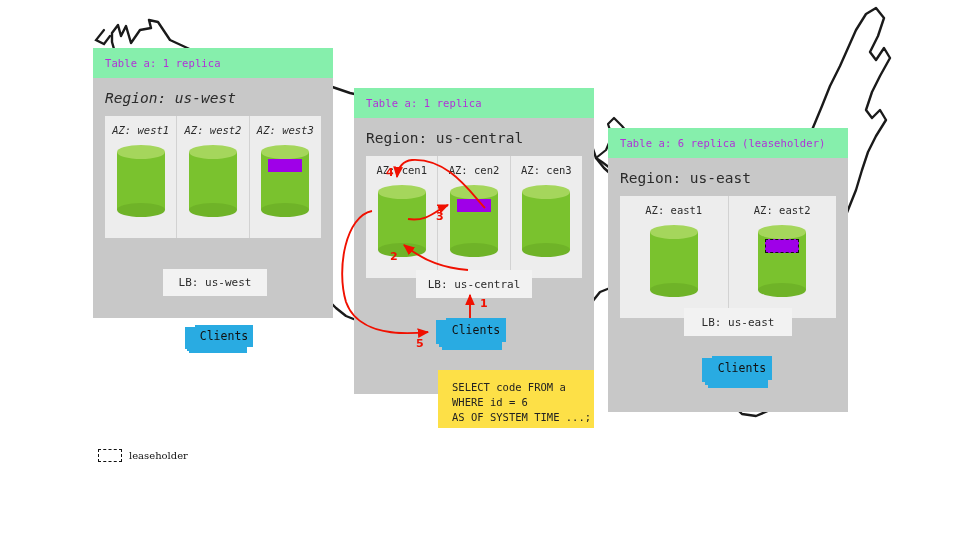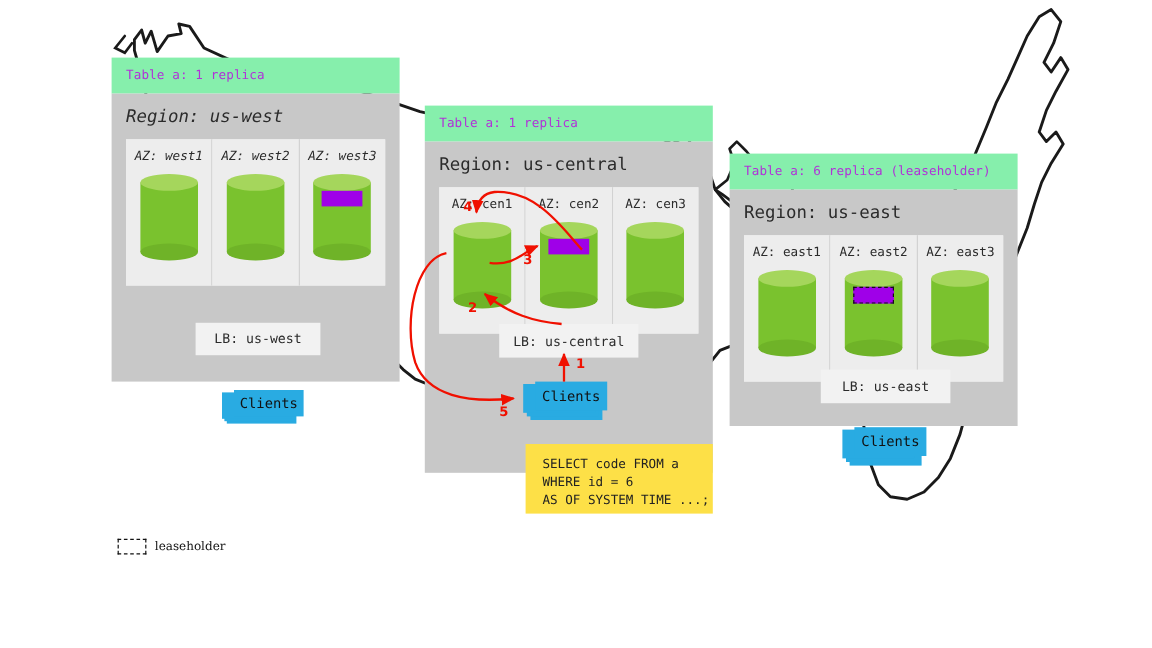--- a/index.html
+++ b/index.html
@@ -179,46 +179,38 @@
     <div class="front" style="width:60px;height:24px;">Clients</div>
   </div>
 </div>
 
 <div class="sql" style="left:438px;top:370px;width:156px;height:58px;">SELECT code FROM a
 WHERE id = 6
 AS OF SYSTEM TIME ...;</div>
 
 <div class="panel" id="panel-east" style="left:608px;top:128px;width:240px;">
   <div class="panel-header">Table a: 6 replica (leaseholder)</div>
-  <div class="region-body" style="height:197px;">
+  <div class="region-body" style="height:254px;">
     <div class="region-title">Region: us-east</div>
     <div class="az-row" style="height:122px;">
       <div class="az">
         <div class="az-label">AZ: east1</div>
         <div class="cyl" style="width:48px;height:72px;">
           <div class="body" style="top:7px;width:48px;height:58px;"></div>
           <div class="top" style="width:48px;height:14px;"></div>
           <div class="bot" style="top:58px;width:48px;height:14px;"></div>
         </div>
       </div>
       <div class="az">
         <div class="az-label">AZ: east2</div>
         <div class="cyl" style="width:48px;height:72px;">
           <div class="body" style="top:7px;width:48px;height:58px;"></div>
           <div class="top" style="width:48px;height:14px;"></div>
           <div class="bot" style="top:58px;width:48px;height:14px;"></div>
           <div class="replica leaseholder" style="left:7px;top:14px;width:34px;height:14px;"></div>
-        </div>
-      </div>
-      <div class="az">
-        <div class="az-label">AZ: east3</div>
-        <div class="cyl" style="width:48px;height:72px;">
-          <div class="body" style="top:7px;width:48px;height:58px;"></div>
-          <div class="top" style="width:48px;height:14px;"></div>
-          <div class="bot" style="top:58px;width:48px;height:14px;"></div>
         </div>
       </div>
     </div>
   </div>
   <div class="lb" style="left:76px;top:180px;width:108px;height:28px;">LB: us-east</div>
   <div class="clients" style="left:92px;top:228px;width:72px;height:32px;">
     <div class="sheet" style="left:8px;top:8px;width:60px;height:24px;"></div>
     <div class="sheet" style="left:5px;top:5px;width:60px;height:24px;"></div>
     <div class="sheet" style="left:2px;top:2px;width:60px;height:24px;"></div>
     <div class="front" style="width:60px;height:24px;">Clients</div>

